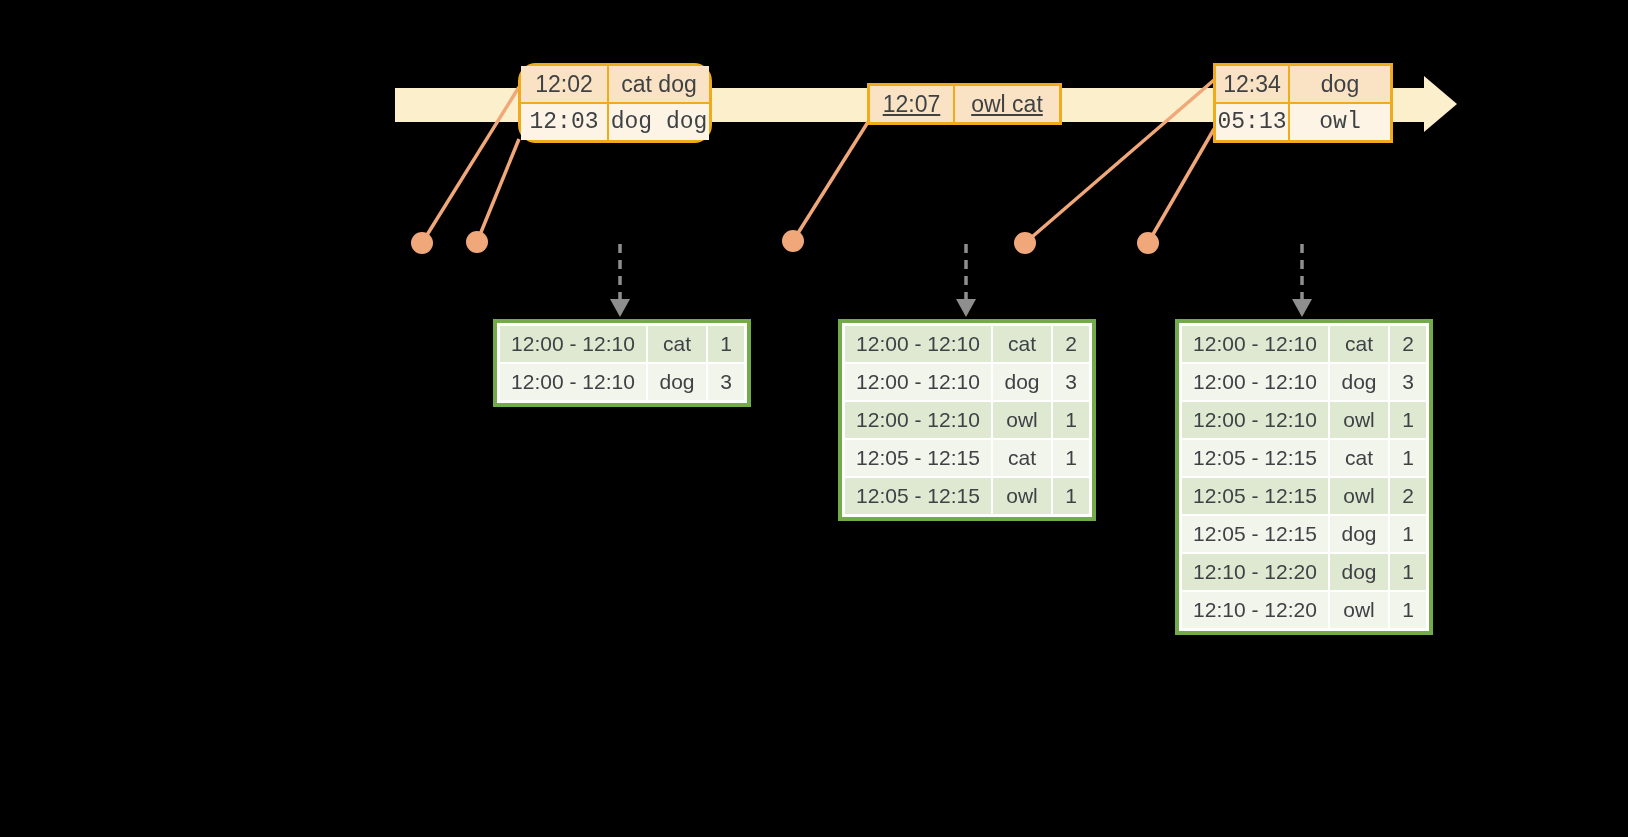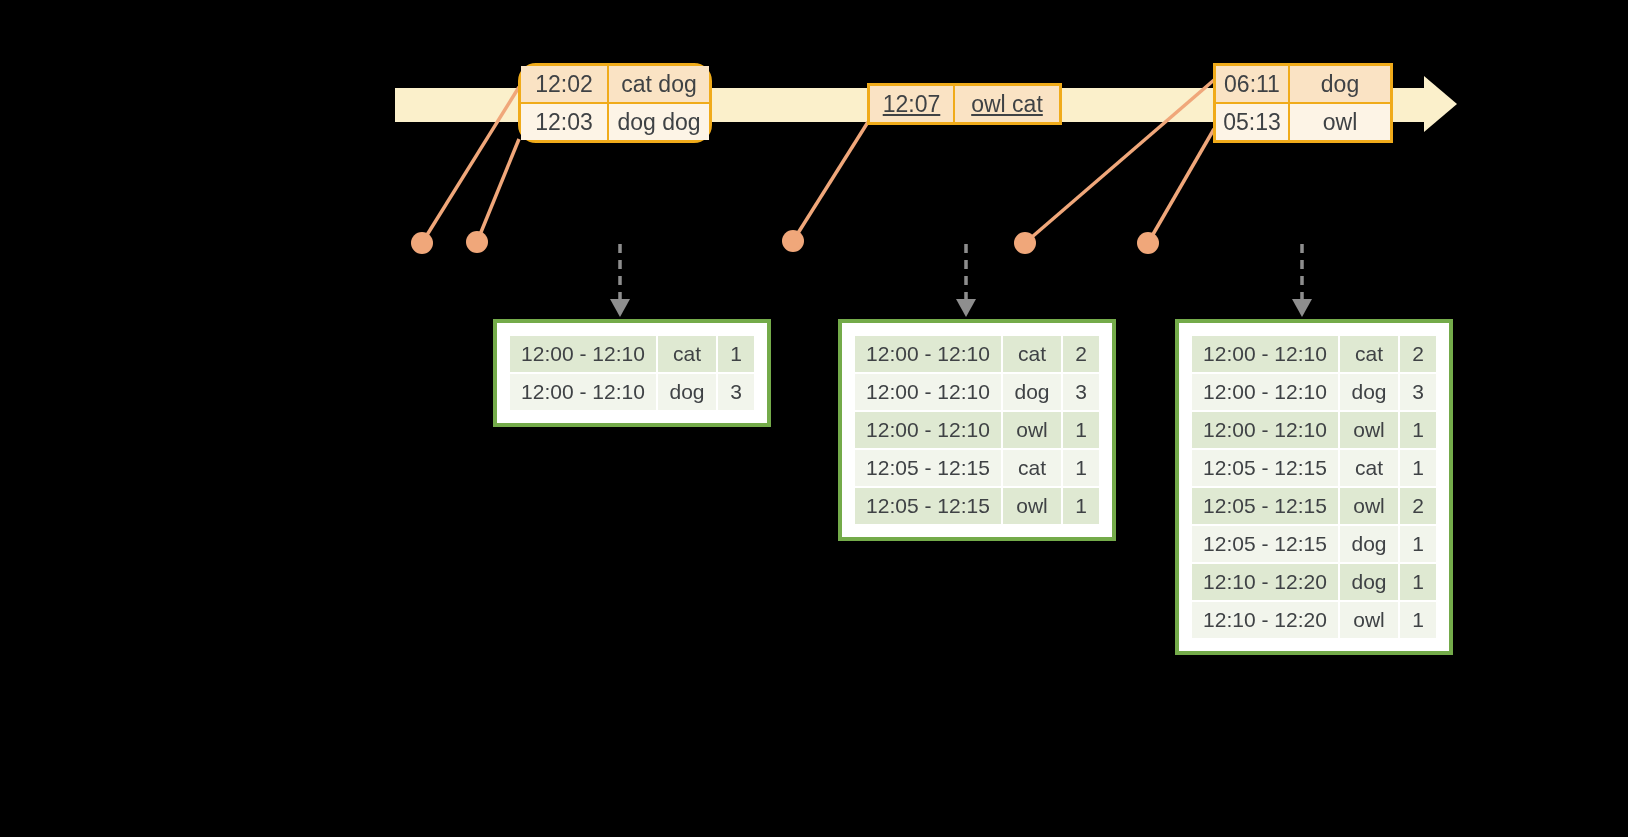--- a/index.html
+++ b/index.html
@@ -36,30 +36,30 @@
     z-index:2;
   }
   .et1{grid-template-columns:86px 100px;border-radius:18px;}
   .et2{grid-template-columns:83px 104px;text-decoration:underline;}
   .et3{grid-template-columns:72px 100px;}
   .ecell{
     display:flex;align-items:center;justify-content:center;
     font-size:23px;
   }
   .peach{background:var(--peach);}
-  .cream{background:var(--cream);}
+  .cream{background:var(--cream);font-family:Liberation Mono, monospace;}
 
   
   .gtable{
     position:absolute;
     display:grid;
     grid-template-columns:146px 58px 36px;
     grid-auto-rows:36px;
     gap:2px;
-    padding:13px;
+    padding:3px;
     background:#fff;
     border:4px solid var(--green);
     z-index:2;
   }
   .gcell{
     display:flex;align-items:center;justify-content:center;
     font-size:21px;
   }
   .rdark{background:var(--grow-dark);}
   .rlight{background:var(--grow-light);}
@@ -104,21 +104,21 @@
   <div class="ecell cream">12:03</div>
   <div class="ecell cream">dog dog</div>
 </div>
 
 <div class="etable et2" style="left:867px;top:83px">
   <div class="ecell peach">12:07</div>
   <div class="ecell peach">owl cat</div>
 </div>
 
 <div class="etable et3" style="left:1213px;top:63px">
-  <div class="ecell peach">06:11</div>
+  <div class="ecell peach">12:34</div>
   <div class="ecell peach">dog</div>
   <div class="ecell cream">05:13</div>
   <div class="ecell cream">owl</div>
 </div>
 
 <div class="gtable" style="left:493px;top:319px">
   <div class="gcell rdark">12:00 - 12:10</div>
   <div class="gcell rdark">cat</div>
   <div class="gcell rdark">1</div>
   <div class="gcell rlight">12:00 - 12:10</div>

